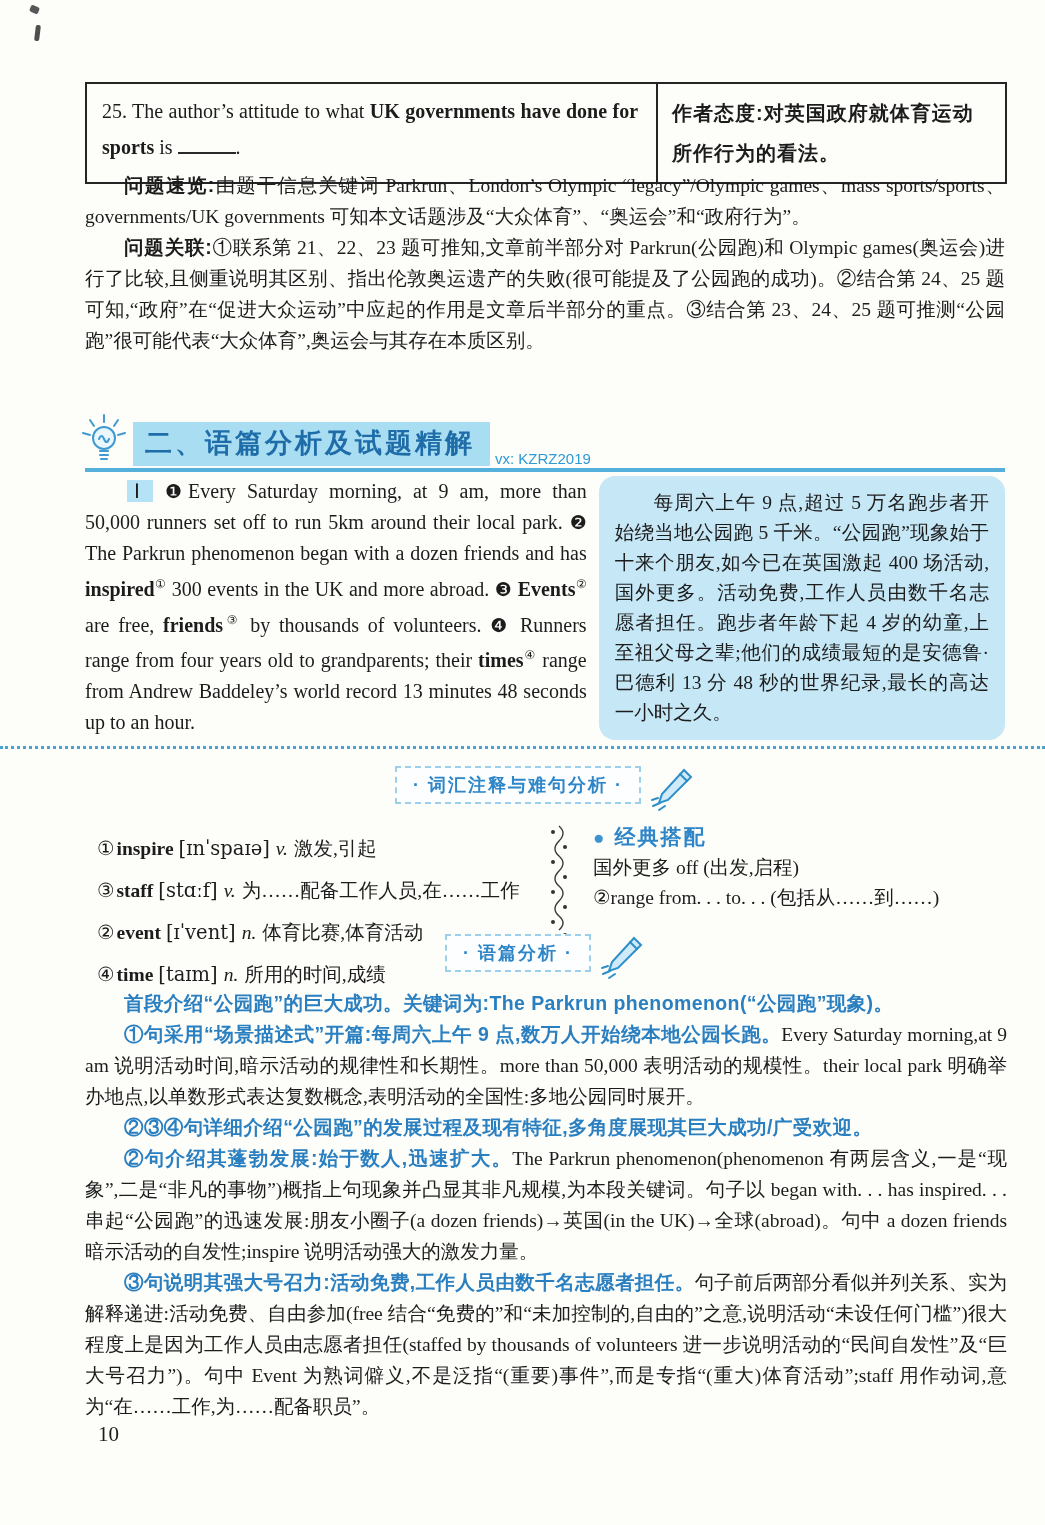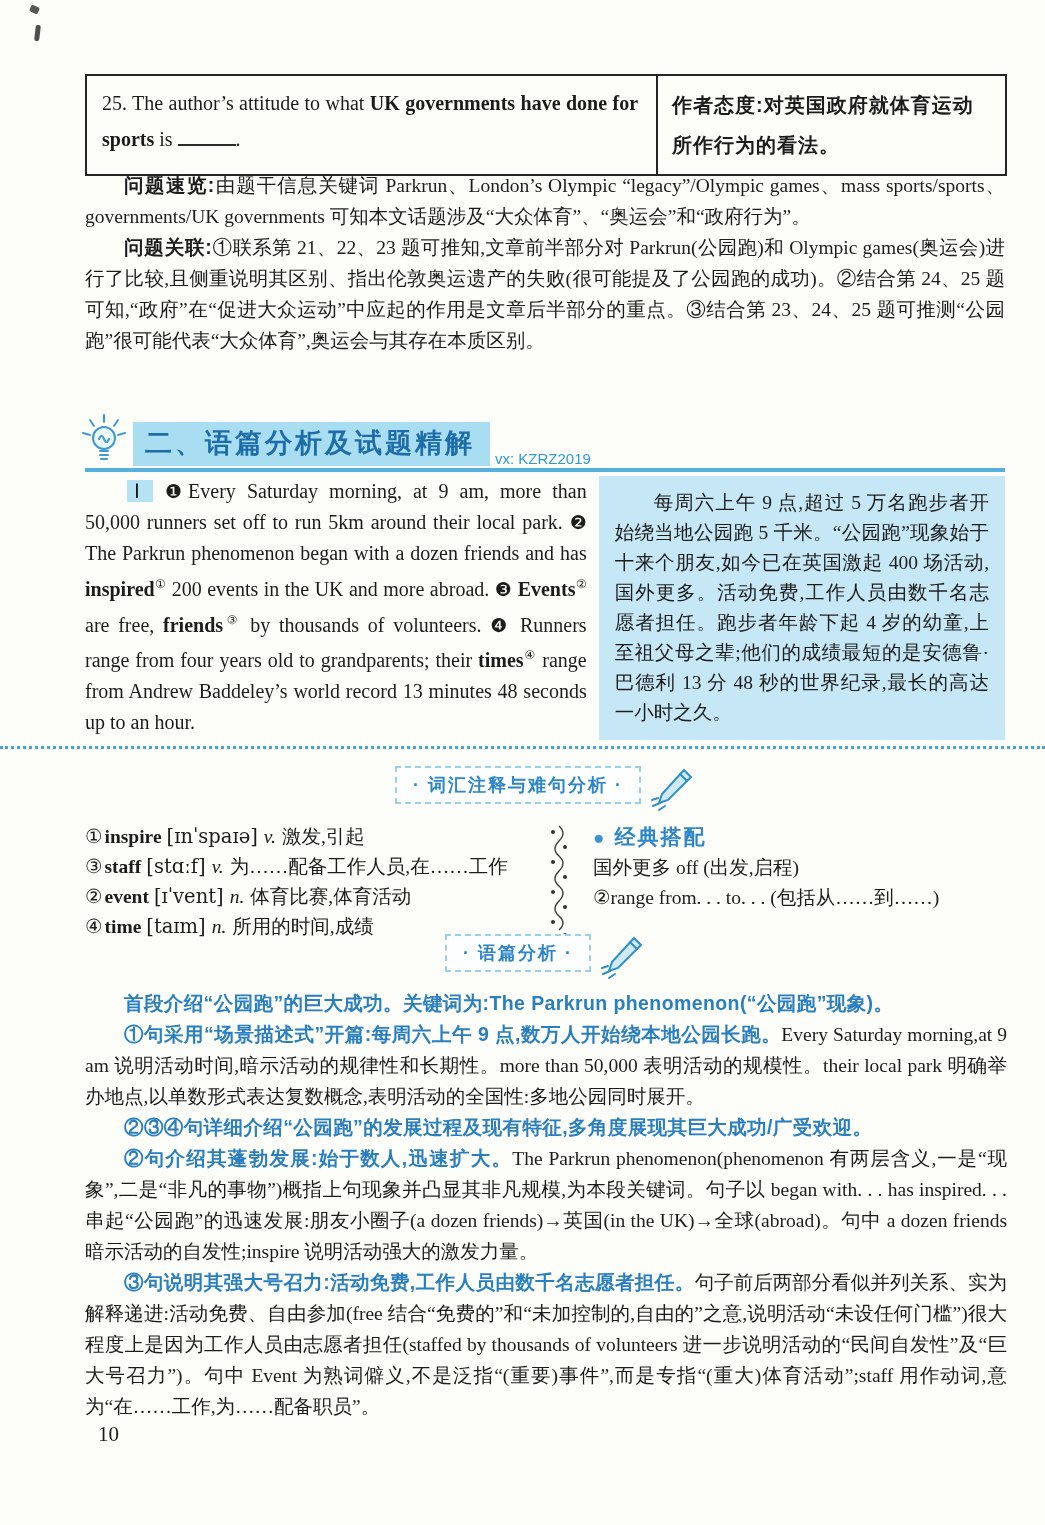--- a/index.html
+++ b/index.html
@@ -3,21 +3,21 @@
 <meta charset="utf-8">
 <style>
   html,body{margin:0;padding:0;}
   body{
     width:1045px;height:1525px;position:relative;overflow:hidden;
     background:#fdfdfa;color:#1c1c1c;
     font-family:"Liberation Serif",serif;
   }
   .abs{position:absolute;}
   
-  #qtable{top:74px;left:85px;width:918px;display:flex;border:2px solid #252525;background:#fdfdfa;}
+  #qtable{top:82px;left:85px;width:918px;display:flex;border:2px solid #252525;background:#fdfdfa;}
   #qtable .en{width:536px;border-right:2px solid #252525;padding:9px 18px 9px 15px;font-size:20px;line-height:36px;text-align:justify;}
   #qtable .zh{flex:1;padding:9px 14px;font-family:"Liberation Sans",sans-serif;font-weight:bold;font-size:20px;line-height:40px;letter-spacing:1px;}
   .blank{display:inline-block;width:58px;border-bottom:2px solid #2a2a2a;height:14px;}
   
   #qa{top:170px;left:85px;width:920px;font-size:19.5px;line-height:31px;text-align:justify;}
   #qa p{margin:0;text-indent:2em;}
   .hlabel{font-family:"Liberation Sans",sans-serif;font-weight:bold;letter-spacing:.5px;}
   
   #secheader{top:422px;left:85px;width:920px;height:46px;border-bottom:4px solid #55b0dc;}
   #bulb{position:absolute;left:-6px;top:-8px;}
@@ -26,33 +26,33 @@
     padding:3px 15px 5px 12px;}
   .watermark{color:#2e9bd6;font-family:"Liberation Sans",sans-serif;font-size:15px;margin-left:5px;vertical-align:-12px;}
   
   #passrow{top:476px;left:85px;width:920px;display:flex;}
   .passage{width:520px;font-size:20px;line-height:31px;text-align:justify;text-indent:2.1em;}
   .pmarker{background:#b5e2f4;padding:0 7px;margin-right:12px;font-size:20px;}
   .pb{font-weight:bold;}
   .passage sup{font-size:12px;}
   .snum{font-size:19px;}
   .trans{width:388px;margin-left:12px;background:#c6e7f6;padding:12px 16px;font-size:19.5px;line-height:30px;
-    text-align:justify;text-indent:2em;height:fit-content;}
+    text-align:justify;text-indent:2em;height:fit-content;border-radius:16px;}
   
   #dotline{top:746px;left:0;width:1045px;border-top:3px dotted #45a3d6;height:0;}
   
   .subhead{display:flex;justify-content:center;align-items:flex-start;gap:8px;}
   #vhead{top:766px;left:85px;width:920px;}
   #ahead{top:934px;left:85px;width:920px;}
   .dashbox{border:2px dashed #9ccfec;background:#fdfeff;color:#2e86c8;
     font-family:"Liberation Sans",sans-serif;font-weight:bold;font-size:18px;letter-spacing:2px;padding:5px 16px;}
   
   #vrow{top:822px;left:85px;width:920px;display:flex;}
   .vlist{width:452px;font-size:19.5px;line-height:30px;}
-  .vlist p{margin:0;}
+  .vlist p{margin:12px;}
   .v-word{font-weight:bold;margin:0 5px 0 2px;}
   .v-ipa{font-family:"DejaVu Serif",serif;margin-right:6px;}
   .v-pos{font-style:italic;margin-right:6px;}
   .squig{width:44px;display:flex;justify-content:center;padding-top:2px;}
   .colloc{flex:1;font-size:19.5px;line-height:30px;padding-left:12px;}
   .colloc p{margin:0;}
   .colloc-head{color:#2e86c8;font-family:"Liberation Sans",sans-serif;font-weight:bold;font-size:21px;letter-spacing:2px;}
   .colloc-bullet{color:#3e93cf;font-size:19px;margin-right:8px;}
   
   #analysis{top:988px;left:85px;width:922px;font-size:19.5px;line-height:31px;text-align:justify;}
@@ -99,21 +99,21 @@
           <path d="M21 41 h8"></path>
           <path d="M22 45 h6"></path>
       </g>
     </svg>
   </span>
   <span class="sec-title">二、语篇分析及试题精解</span><span class="watermark">vx: KZRZ2019</span>
 </div>
 
 <div class="abs" id="passrow">
   <div class="passage">
-    <span class="pmarker">Ⅰ</span><span class="snum">❶</span><span>Every Saturday morning, at 9 am, more than 50,000 runners set off to run 5km around their local park. </span><span class="snum">❷</span><span> The Parkrun phenomenon began with a dozen friends and has </span><span class="pb">inspired</span><sup>①</sup><span> 200 events in the UK and more abroad. </span><span class="snum">❸</span>
+    <span class="pmarker">Ⅰ</span><span class="snum">❶</span><span>Every Saturday morning, at 9 am, more than 50,000 runners set off to run 5km around their local park. </span><span class="snum">❷</span><span> The Parkrun phenomenon began with a dozen friends and has </span><span class="pb">inspired</span><sup>①</sup><span> 300 events in the UK and more abroad. </span><span class="snum">❸</span>
     <span class="pb">Events</span><sup>②</sup><span> are free, </span><span class="pb">friends</span><sup>③</sup><span> by thousands of volunteers. </span><span class="snum">❹</span><span> Runners range from four years old to grandparents; their </span><span class="pb">times</span><sup>④</sup><span> range from Andrew Baddeley’s world record 13 minutes 48 seconds up to an hour.</span>
   </div>
   <div class="trans">
     <span>每周六上午 9 点,超过 5 万名跑步者开始绕当地公园跑 5 千米。“公园跑”现象始于十来个朋友,如今已在英国激起 400 场活动,国外更多。活动免费,工作人员由数千名志愿者担任。跑步者年龄下起 4 岁的幼童,上至祖父母之辈;他们的成绩最短的是安德鲁·巴德利 13 分 48 秒的世界纪录,最长的高达一小时之久。</span>
   </div>
 </div>
 
 <div class="abs" id="dotline"></div>
 
 <div class="abs subhead" id="vhead">

